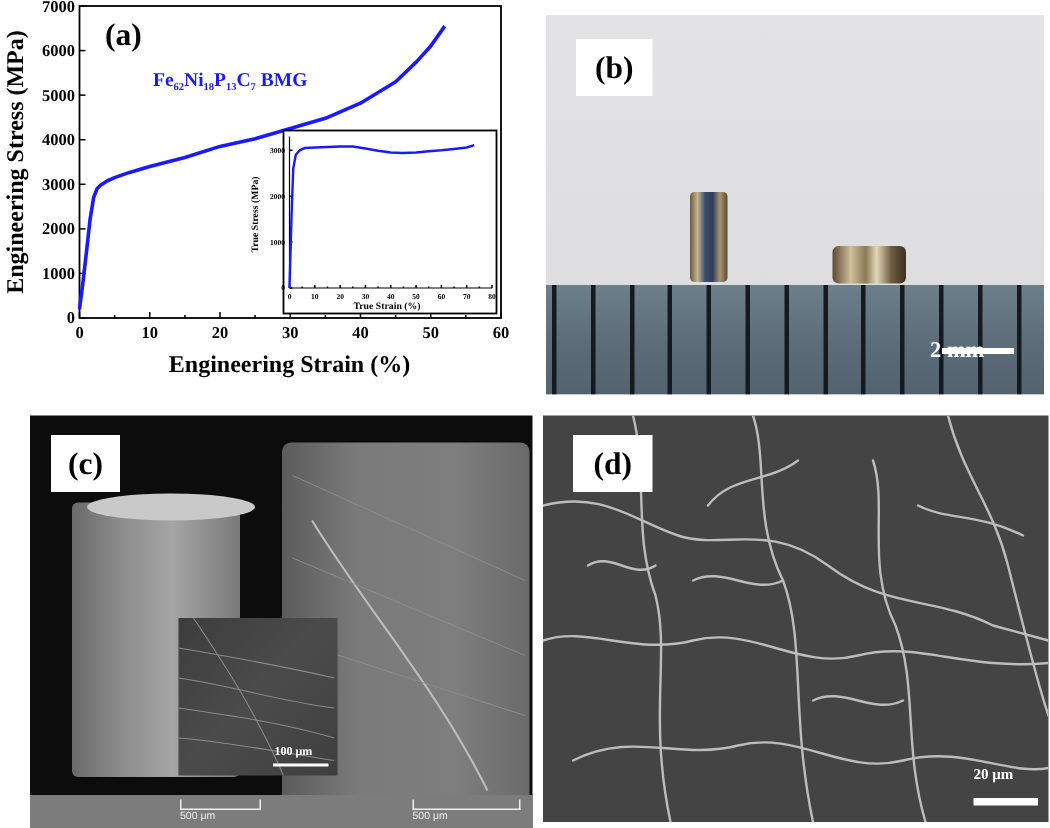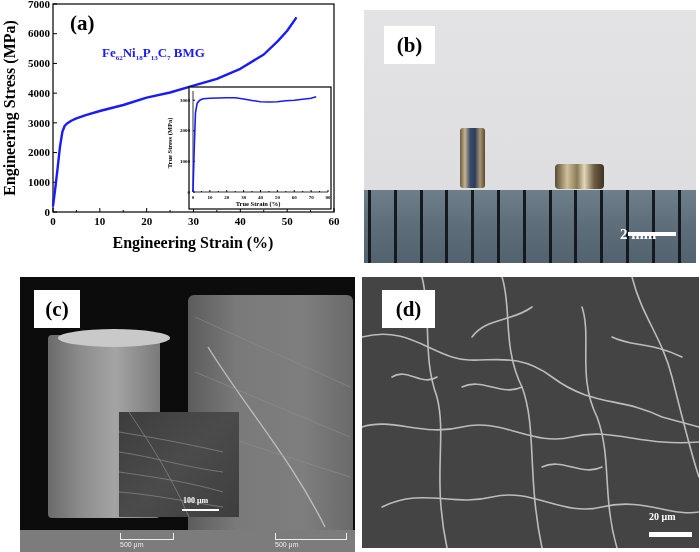--- a/index.html
+++ b/index.html
@@ -146,21 +146,21 @@
 
   <div class="abs" style="left:28px;top:58px;width:112px;height:183px;background:linear-gradient(90deg,#6a6a6a 0%,#8d8d8d 30%,#a4a4a4 60%,#7a7a7a 100%);border-radius:4px;"></div>
   <div class="abs" style="left:38px;top:52px;width:112px;height:18px;border-radius:50%;background:#c9c9c9;"></div>
 
   <div class="abs" style="left:168px;top:18px;width:165px;height:238px;background:linear-gradient(90deg,#5c5c5c 0%,#7a7a7a 30%,#7e7e7e 70%,#6a6a6a 100%);border-radius:6px 6px 2px 2px;"></div>
   <svg class="abs" style="left:0;top:0;" width="335" height="275">
     <path d="M188 70 C 225 130, 270 180, 305 250" stroke="#bdbdbd" stroke-width="1.4" fill="none"></path>
     <path d="M175 40 L 330 110 M175 95 L 330 160 M175 150 L 330 200" stroke="#8e8e8e" stroke-width="0.6" fill="none"></path>
   </svg>
 
-  <div class="abs" style="left:99px;top:135px;width:120px;height:105px;background:linear-gradient(135deg,#3d3d3d 0%,#4b4b4b 50%,#3e3e3e 100%);">
+  <div class="abs" style="left:99px;top:135px;width:106px;height:105px;background:linear-gradient(135deg,#3d3d3d 0%,#4b4b4b 50%,#3e3e3e 100%);">
     <svg width="104" height="105" style="position:absolute;left:0;top:0;">
       <path d="M0 20 C 30 25, 60 30, 104 40 M0 40 C 35 45, 65 55, 104 60 M0 60 C 35 65, 70 70, 104 80 M0 80 C 30 82, 70 90, 104 95 M10 0 C 30 30, 50 60, 70 105" stroke="#8a8a8a" stroke-width="0.7" fill="none"></path>
     </svg>
     <div class="scale-text" style="left:64px;top:84px;font-size:8px;">100 μm</div>
     <div class="scale-bar" style="left:63px;top:97px;width:37px;height:2px;"></div>
   </div>
   <div class="panel-label" style="left:14px;top:13px;width:46px;height:38px;">(c)</div>
 
   <div class="abs" style="left:0;top:253px;width:335px;height:22px;background:#7c7c7c;">
     <div class="abs" style="left:100px;top:3px;width:52px;height:6px;border:1px solid #eee;border-top:none;"></div>

